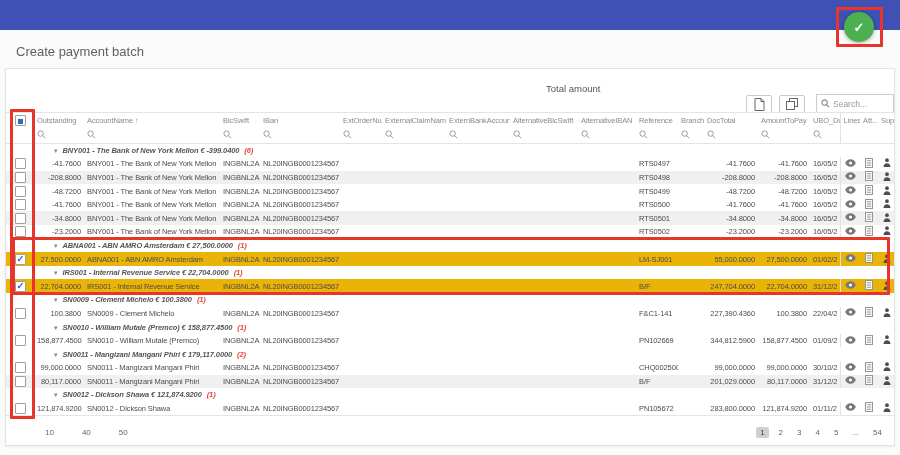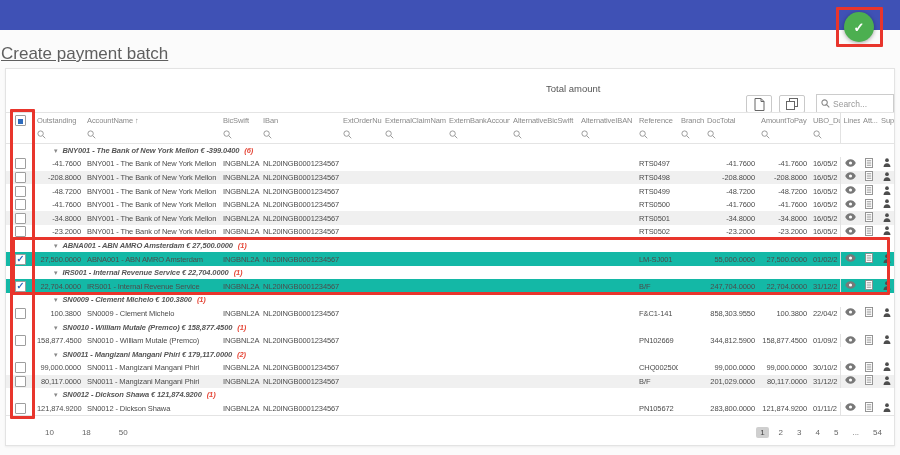--- a/index.html
+++ b/index.html
@@ -7,21 +7,21 @@
   body {
     font-family: "Liberation Sans", sans-serif;
     background:#fbfbfb; position:relative; overflow:hidden;
   }
   .topbar { position:absolute; left:0; top:0; width:900px; height:30px; background:#3f51b5; }
   .fab {
     position:absolute; left:844px; top:12px; width:30px; height:30px; border-radius:50%;
     background:#4caf50; color:#fff; display:flex; align-items:center; justify-content:center;
     font-size:13px; font-weight:bold; box-shadow:0 1px 4px rgba(0,0,0,.35); cursor:pointer; z-index:5;
   }
-  .page-title { position:absolute; left:1px; top:44px; font-size:17px; color:#5f5f5f;text-decoration:underline; }
+  .page-title { position:absolute; left:16px; top:44px; font-size:13px; color:#5f5f5f; }
   .panel {
     position:absolute; left:5px; top:68px; width:890px; height:378px; background:#fff;
     border:1px solid #e3e3e3; box-shadow:0 1px 2px rgba(0,0,0,.06); overflow:hidden;
   }
   .total-label { position:absolute; left:540px; top:14px; width:110px; font-size:9.5px; color:#555; }
   .total-input {
     position:absolute; left:712px; top:10px; width:143px; height:17px; background:#f1f3f5;
     border:1px solid #d9dcdf; font-size:8.5px; color:#556; padding:0 6px; font-family:"Liberation Sans",sans-serif;
   }
   .tool-btn {
@@ -39,21 +39,21 @@
   table.grid { border-collapse:collapse; table-layout:fixed; width:890px; font-size:7.5px; color:#4c4c4c;
     border-top:1px solid #e4e4e4; border-bottom:1px solid #e4e4e4; letter-spacing:-0.1px; }
   table.grid th, table.grid td { padding:0 3px; white-space:nowrap; overflow:hidden; }
   table.grid thead tr.labels th { height:16px; font-weight:normal; color:#8a8a8a; text-align:left; }
   table.grid thead tr.filters th { height:15px; border-bottom:1px solid #e4e4e4; text-align:left; }
   table.grid tbody td { height:13.6px; }
   th.r, td.r { text-align:right; }
   th.c, td.c { text-align:center; }
   th.sep, td.sep { border-left:1px solid #e2e2e2; }
   tr.shaded { background:#f0f0f0; }
-  tr.selected { background:#14b8a6; }
+  tr.selected { background:#eab308; }
   tr.group td { font-style:italic; font-weight:bold; color:#555; padding-left:48px; }
   tr.group .garrow { font-style:normal; font-weight:normal; color:#888; font-size:7px; margin-right:5px; }
   tr.group .gcount { color:#e5493a; margin-left:3px; }
   .cb { width:11px; height:11px; border:1px solid #9e9e9e; border-radius:1px; background:#fff; margin:0 auto; position:relative; cursor:pointer; }
   .cb.checked::after { content:"\2713"; position:absolute; left:1px; top:-1.5px; font-size:9.5px; color:#2d6bbd; font-weight:bold; }
   .cb.indet::after { content:""; position:absolute; left:2.5px; top:2.5px; width:5px; height:5px; background:#2d6bbd; }
   .ficon { display:inline-block; line-height:0; }
   .rowicon { display:inline-block; line-height:0; cursor:pointer; }
   .pagesizes { position:absolute; left:36px; bottom:7px; display:flex; gap:22px; font-size:8px; color:#666;margin-top:36px; }
   .pagesizes span { cursor:pointer; padding:1px 3px; }
@@ -498,21 +498,21 @@
             <td class="">SN0009 - Clement Michelo</td>
             <td class="">INGBNL2A</td>
             <td class="">NL20INGB0001234567</td>
             <td class=""></td>
             <td class=""></td>
             <td class=""></td>
             <td class=""></td>
             <td class=""></td>
             <td class="">F&amp;C1-141</td>
             <td class=""></td>
-            <td class="r ">858,303.9550</td>
+            <td class="r ">227,390.4360</td>
             <td class="r ">100.3800</td>
             <td class="r ">22/04/2</td>
             <td class="c sep"><span class="rowicon"><svg width="11" height="8" viewBox="0 0 12 8">
                   <path d="M6 0C3.4 0 1.3 1.6.2 4 1.3 6.4 3.4 8 6 8s4.7-1.6 5.8-4C10.7 1.6 8.6 0 6 0z" fill="#787878"></path>
                   <circle cx="6" cy="4" r="1.7" fill="#fff"></circle>
                 </svg></span></td>
             <td class="c "><span class="rowicon"><svg width="8" height="10" viewBox="0 0 9 11">
                   <rect x="0.5" y="0.5" width="8" height="10" fill="#fff" stroke="#888"></rect>
                   <line x1="2" y1="3" x2="7" y2="3" stroke="#888"></line>
                   <line x1="2" y1="5.5" x2="7" y2="5.5" stroke="#888"></line>
@@ -663,21 +663,21 @@
                   <circle cx="4.5" cy="2.4" r="2.1" fill="#4d4d4d"></circle>
                   <path d="M.6 10c0-2.7 1.7-4.2 3.9-4.2S8.4 7.3 8.4 10z" fill="#4d4d4d"></path>
                 </svg></span></td>
           </tr>
         </tbody>
       </table>
   </div>
 
   <div class="pagesizes" id="pagesizes">
       <span>10</span>
-      <span>18</span>
+      <span>40</span>
       <span>50</span>
     </div>
   <div class="pagination" id="pagination">
       <span class="page current">1</span>
       <span class="page">2</span>
       <span class="page">3</span>
       <span class="page">4</span>
       <span class="page">5</span>
       <span class="page">...</span>
       <span class="page">54</span>

